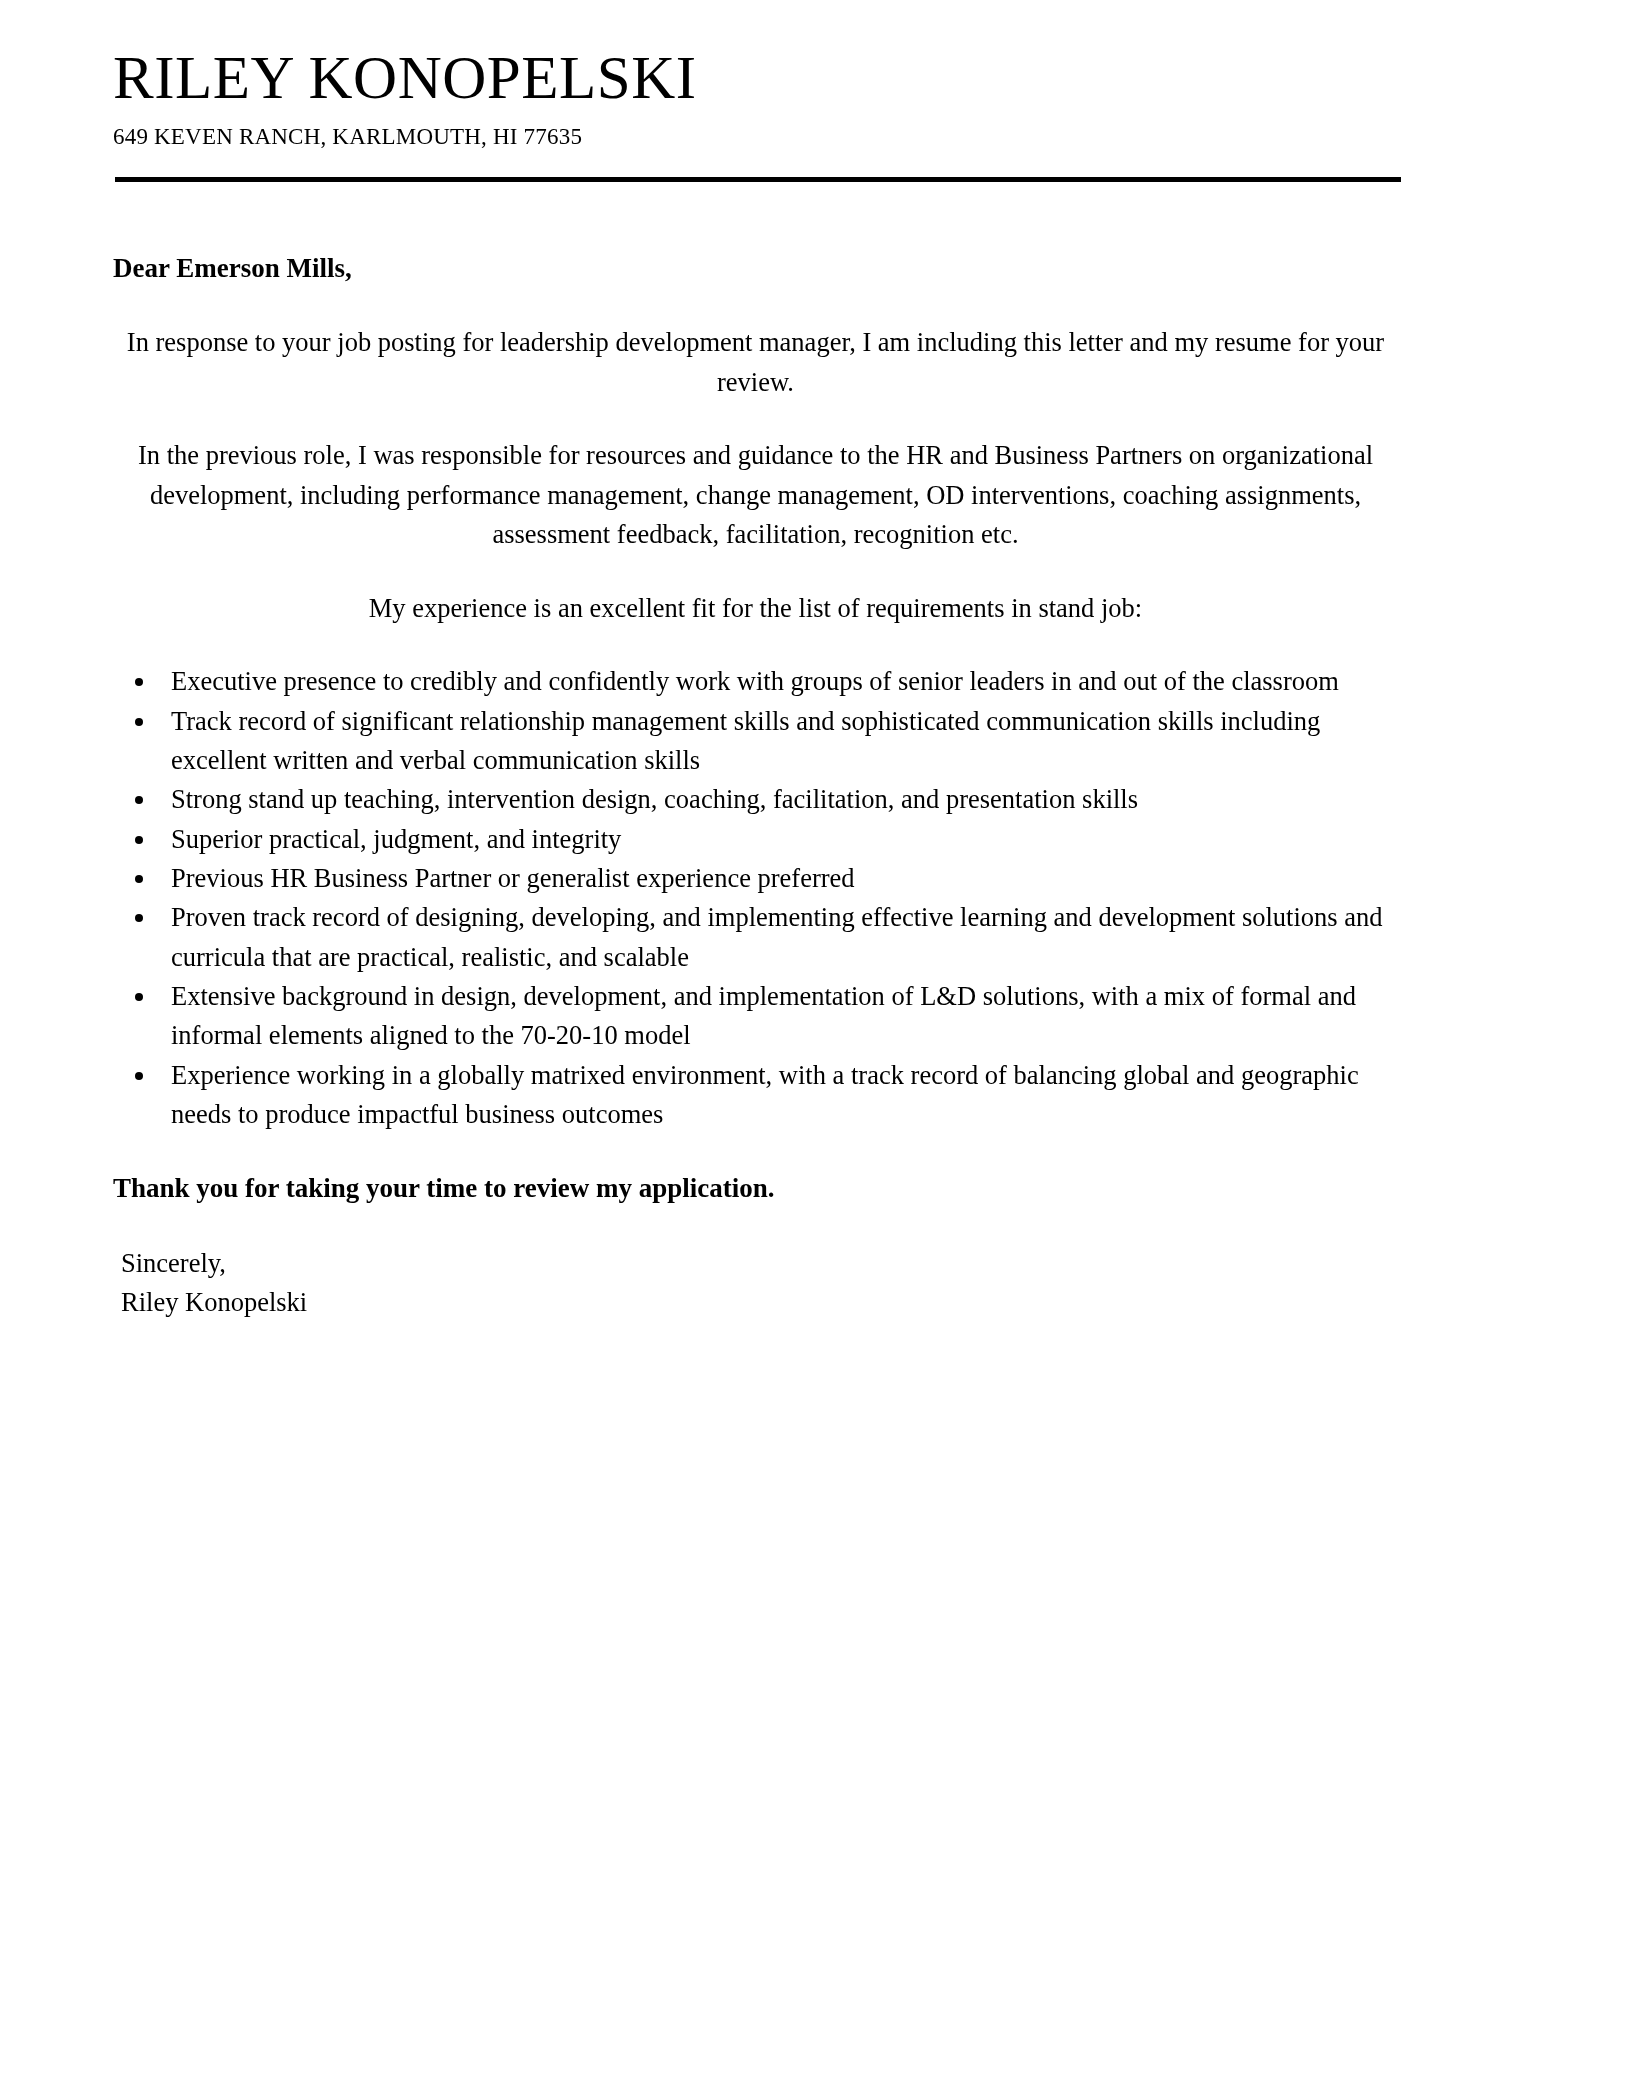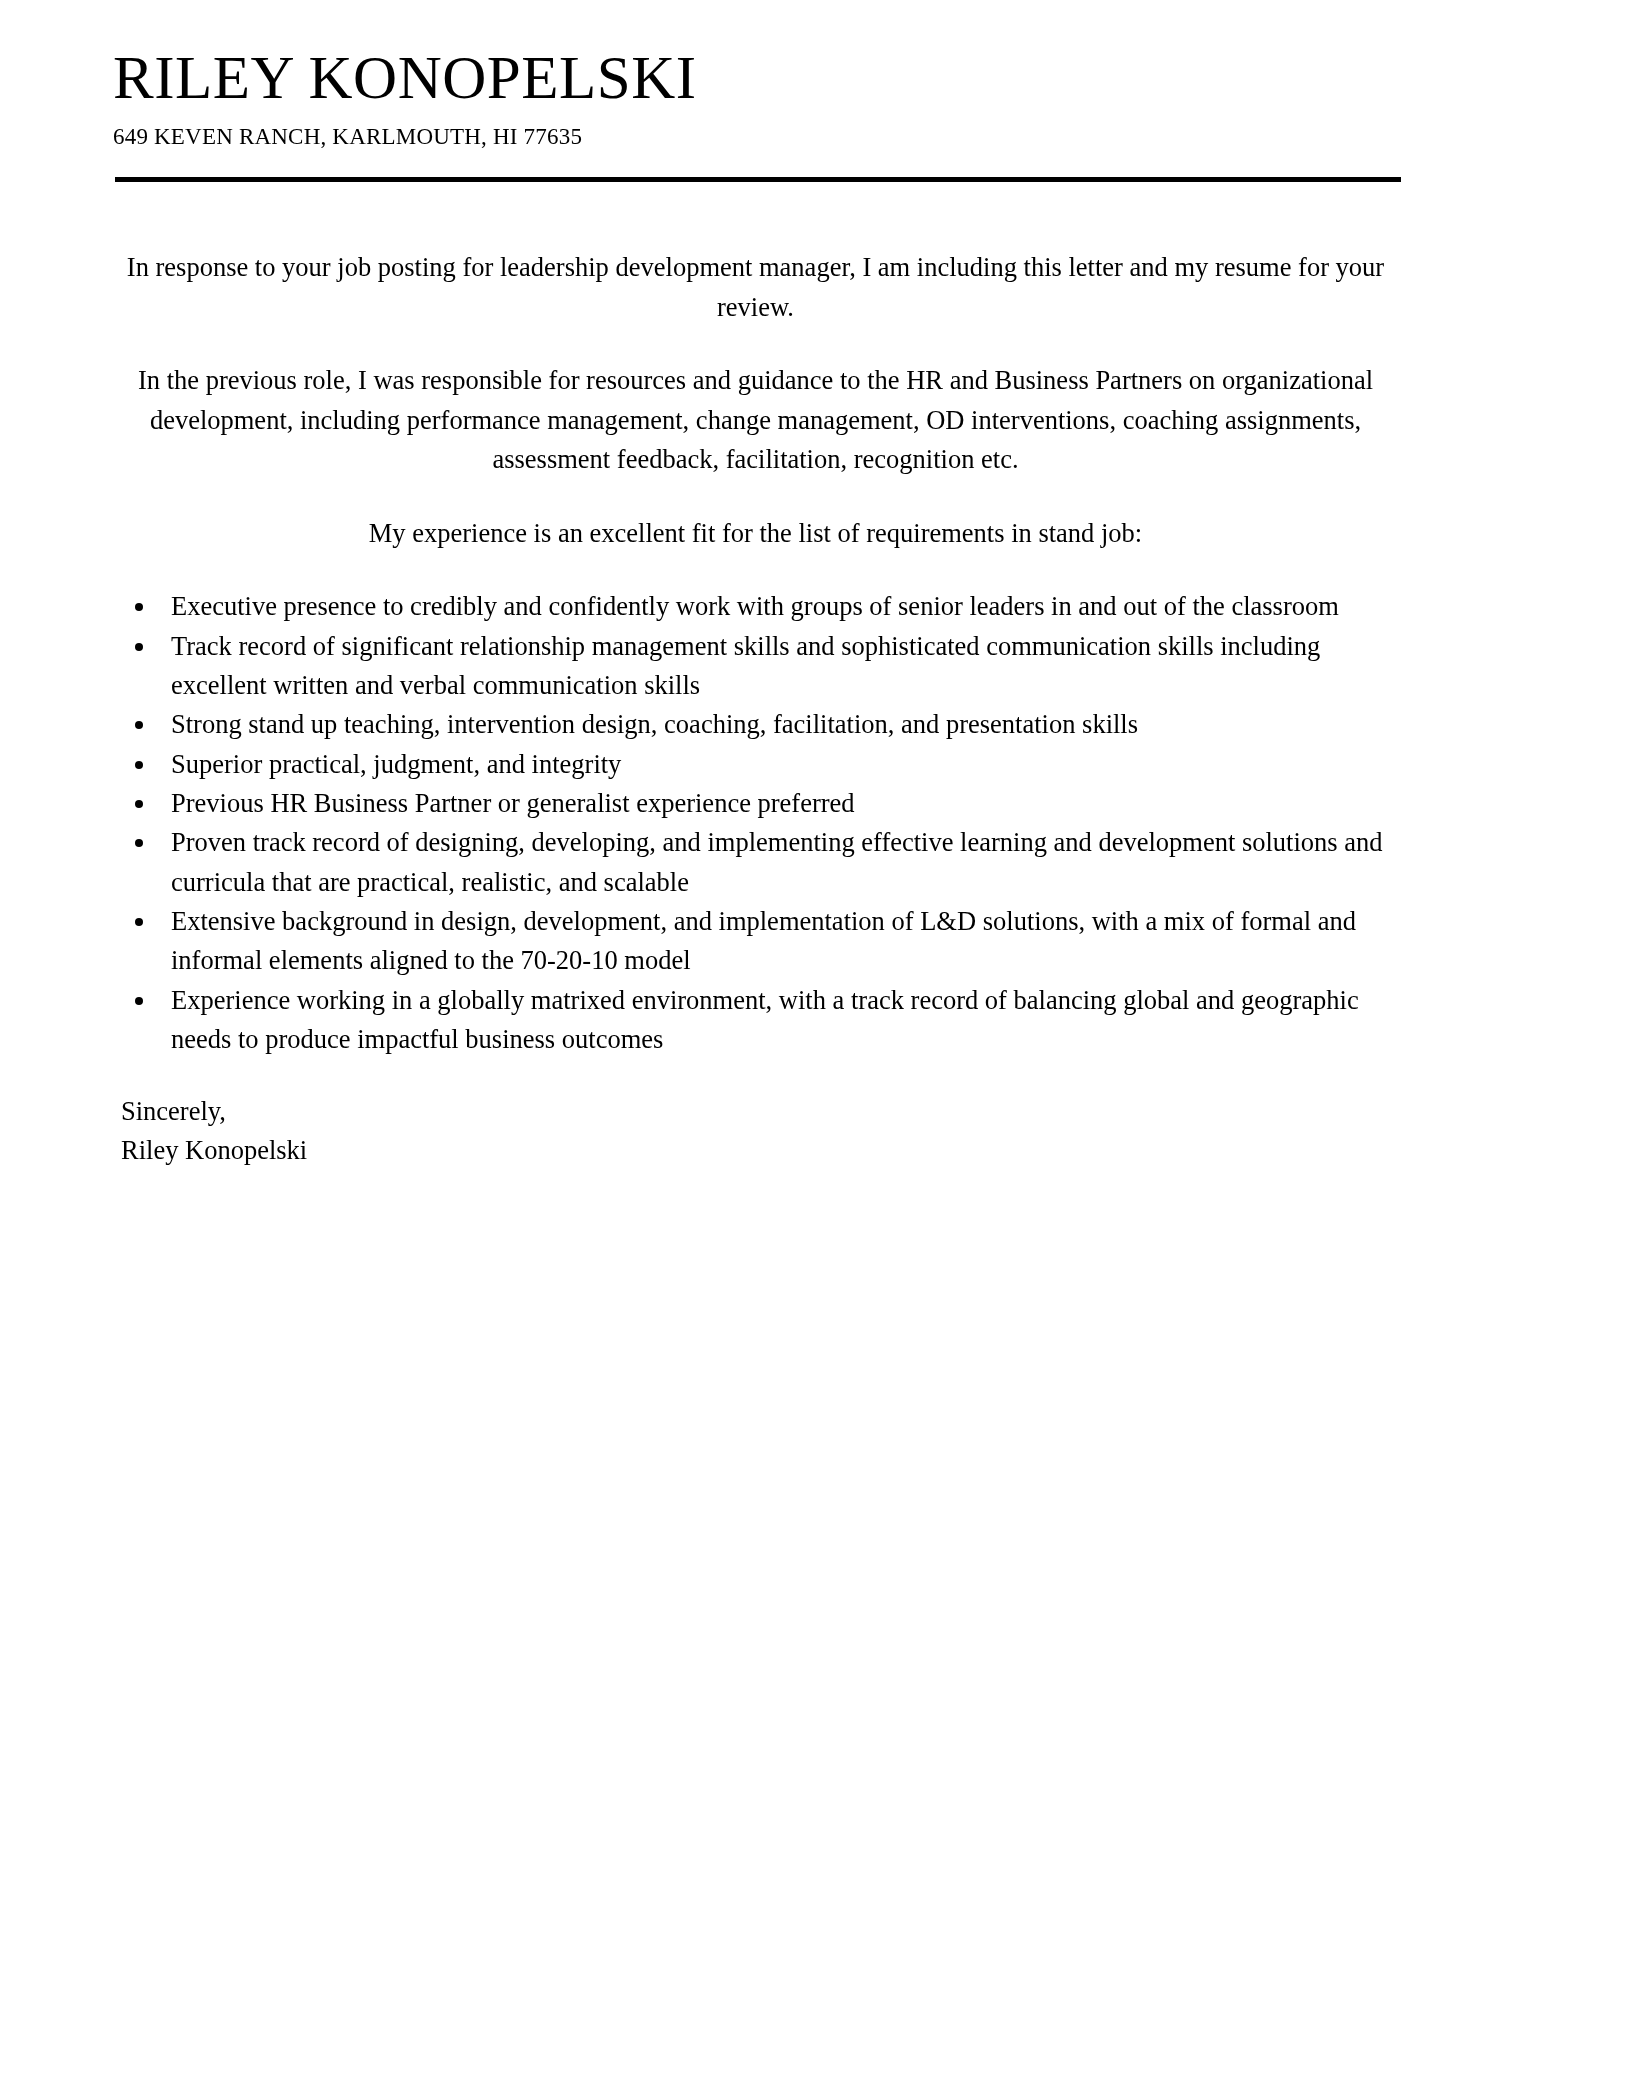--- a/index.html
+++ b/index.html
@@ -98,38 +98,40 @@
   <div class="sheet">
 
     <div class="letterhead">
       <h1 class="name">RILEY KONOPELSKI</h1>
       <div class="address">649 KEVEN RANCH, KARLMOUTH, HI 77635</div>
       <div class="rule"></div>
     </div>
 
     <div class="body">
 
+      <p class="salutation">Dear Emerson Mills,</p>
 
       <p class="para">In response to your job posting for leadership development manager, I am including this letter and my resume for your review.</p>
 
       <p class="para">In the previous role, I was responsible for resources and guidance to the HR and Business Partners on organizational development, including performance management, change management, OD interventions, coaching assignments, assessment feedback, facilitation, recognition etc.</p>
 
       <p class="para">My experience is an excellent fit for the list of requirements in stand job:</p>
 
       <ul class="bullets">
         <li>Executive presence to credibly and confidently work with groups of senior leaders in and out of the classroom</li>
         <li>Track record of significant relationship management skills and sophisticated communication skills including excellent written and verbal communication skills</li>
         <li>Strong stand up teaching, intervention design, coaching, facilitation, and presentation skills</li>
         <li>Superior practical, judgment, and integrity</li>
         <li>Previous HR Business Partner or generalist experience preferred</li>
         <li>Proven track record of designing, developing, and implementing effective learning and development solutions and curricula that are practical, realistic, and scalable</li>
         <li>Extensive background in design, development, and implementation of L&amp;D solutions, with a mix of formal and informal elements aligned to the 70-20-10 model</li>
         <li>Experience working in a globally matrixed environment, with a track record of balancing global and geographic needs to produce impactful business outcomes</li>
       </ul>
 
+      <p class="closing">Thank you for taking your time to review my application.</p>
 
       <div class="signoff">
         <div>Sincerely,</div>
         <div>Riley Konopelski</div>
       </div>
 
     </div>
   </div>
 </div>
 

